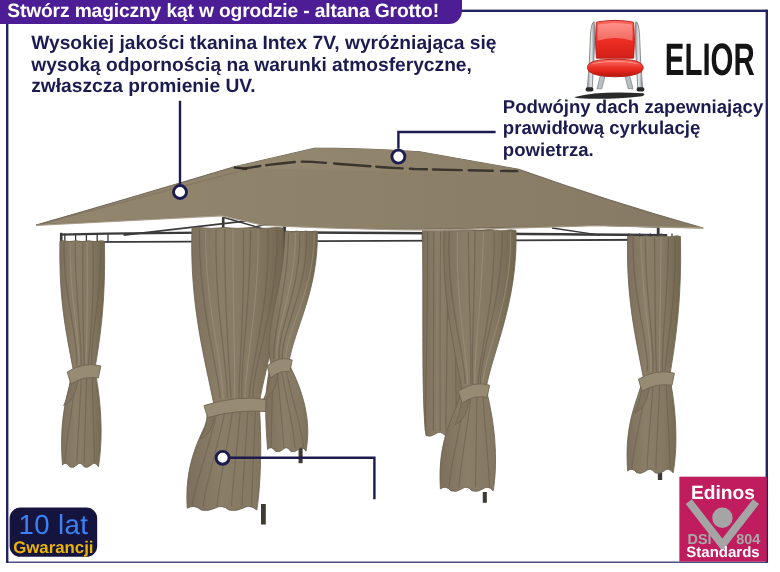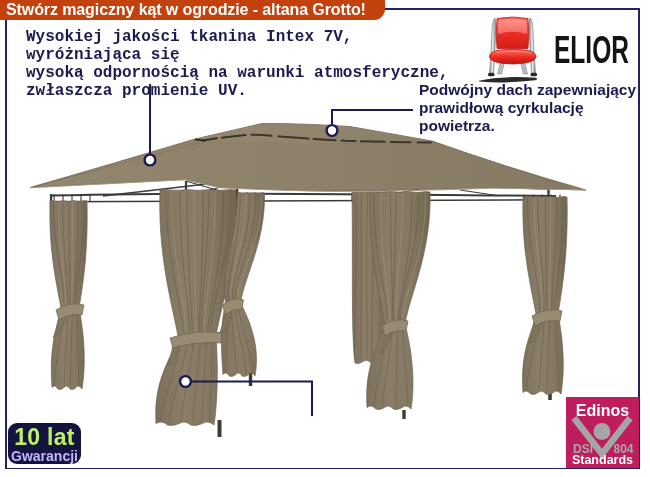--- a/index.html
+++ b/index.html
@@ -1,39 +1,39 @@
 <!DOCTYPE html>
 <html><head>
 <meta charset="utf-8">
 <style>
   html,body{margin:0;padding:0;background:#fff;}
   #page{position:relative;width:650px;height:477px;overflow:hidden;background:#fff;
         font-family:"Liberation Sans",sans-serif;}
   .tb{position:absolute;color:#1b1b4f;font-weight:bold;font-size:16px;line-height:18px;}
-  #banner{position:absolute;left:0;top:0;width:385px;height:20px;background:#c2410c;
+  #banner{position:absolute;left:0;top:0;width:385px;height:20px;background:#4c1d95;
           border-bottom-right-radius:11px;color:#fff;font-weight:bold;font-size:16px;
           line-height:20px;padding-left:6px;letter-spacing:-0.1px;box-sizing:border-box;}
   .bline{position:absolute;background:#232363;}
   #tenlat{position:absolute;left:8px;top:423px;width:73px;height:41px;background:#14143f;
           border-radius:9px;text-align:center;}
-  #tenlat .r1{color:#bef264;font-weight:bold;font-size:23px;line-height:23px;margin-top:3px;letter-spacing:0.3px;}
-  #tenlat .r2{color:#c4b5fd;font-weight:bold;font-size:14px;line-height:14px;}
+  #tenlat .r1{color:#3b82f6;font-weight:normal;font-size:23px;line-height:23px;margin-top:3px;letter-spacing:0.3px;}
+  #tenlat .r2{color:#eab308;font-weight:bold;font-size:14px;line-height:14px;}
 </style>
 </head>
 <body>
 <div id="page">
 
   <div class="bline" style="left:5px;top:18px;width:1.5px;height:451px;"></div>
   <div class="bline" style="left:5px;top:467.5px;width:634px;height:1.6px;"></div>
   <div class="bline" style="left:638px;top:8px;width:1.6px;height:461px;"></div>
   <div class="bline" style="left:380px;top:8px;width:259px;height:1.5px;"></div>
 
   <div id="banner">Stwórz magiczny kąt w ogrodzie - altana Grotto!</div>
 
-  <div class="tb" style="left:26px;top:28px;width:440px;font-family:Liberation Mono, monospace;">Wysokiej jakości tkanina Intex 7V, wyróżniająca się<br>wysoką odpornością na warunki atmosferyczne,<br>zwłaszcza promienie UV.</div>
+  <div class="tb" style="left:26px;top:28px;width:440px;">Wysokiej jakości tkanina Intex 7V, wyróżniająca się<br>wysoką odpornością na warunki atmosferyczne,<br>zwłaszcza promienie UV.</div>
   <div class="tb" style="left:419px;top:81px;width:235px;font-size:15.5px;">Podwójny dach zapewniający<br>prawidłową cyrkulację<br>powietrza.</div>
 
   <div id="tenlat">
       <div class="r1">10 lat</div>
       <div class="r2">Gwarancji</div>
     </div>
 
   <svg id="scene" style="position:absolute;left:0;top:0;" width="650" height="477" viewBox="0 0 650 477">
     <defs>
       <linearGradient id="roofG" x1="0" y1="0" x2="1" y2="0">

